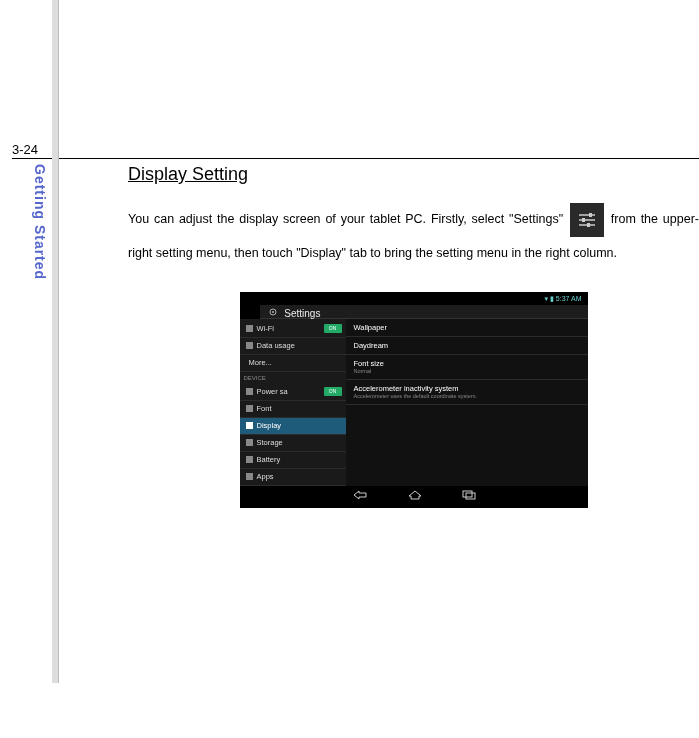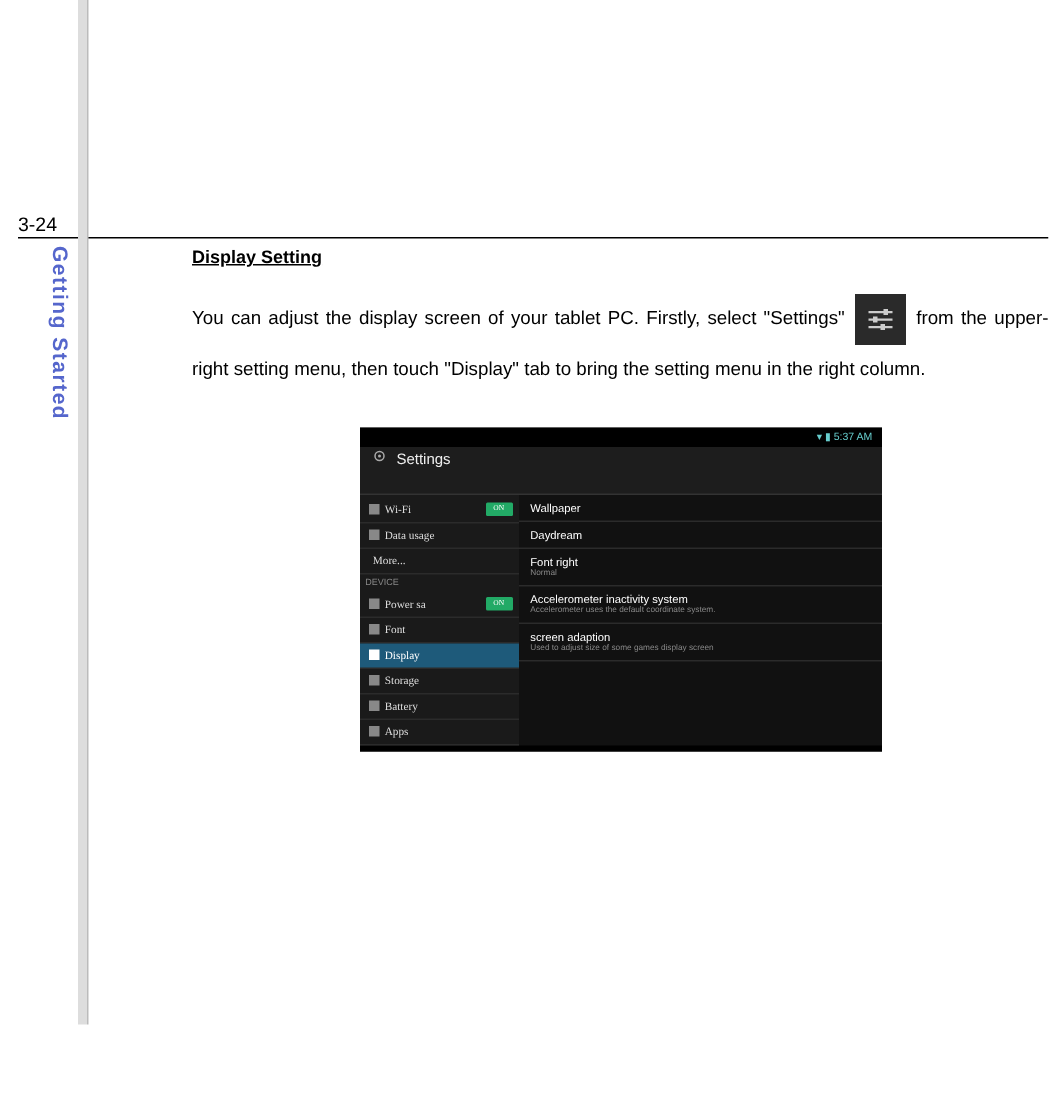--- a/index.html
+++ b/index.html
@@ -54,23 +54,23 @@
     }
     .content {
       position: absolute;
       top: 164px;
       left: 128px;
       right: 0;
       font-size: 12.5px;
       color: #000;
     }
     .heading {
-      font-weight: bold;
+      font-weight: normal;
       text-decoration: underline;
-      font-size: 12px;
+      font-size: 18px;
       margin-bottom: 18px;
     }
     .body-text {
       line-height: 2.6;
       font-size: 12.5px;
       text-align: justify;
     }
     .settings-icon-inline {
       display: inline-block;
       width: 34px;
@@ -98,27 +98,28 @@
     .ss-statusbar {
       height: 13px;
       background: #000;
       text-align: right;
       color: #6cc;
       font-size: 7px;
       padding-right: 6px;
       line-height: 13px;
     }
     .ss-header {
-      height: 32px;
+      height: 14px;
       background: #1d1d1d;
       padding-left: 8px;
       line-height: 18px;
       font-size: 10px;
       color: #eee;
       border-bottom: 1px solid #333;
+      margin-left: 20px;
     }
     .ss-header .gear {
       display: inline-block;
       vertical-align: middle;
       margin-right: 4px;
     }
     .ss-main {
       display: flex;
       height: 167px;
     }
@@ -130,21 +131,20 @@
     .ss-side-item {
       height: 17px;
       line-height: 17px;
       padding-left: 6px;
       font-size: 7.5px;
       color: #ddd;
       border-bottom: 1px solid #2b2b2b;
       display: flex;
       align-items: center;
       gap: 4px;
-      font-family: Liberation Serif, serif;
     }
     .ss-side-item .icon {
       width: 7px; height: 7px;
       display: inline-block;
       background: #888;
     }
     .ss-side-item.selected {
       background: #1e5a7a;
       color: #fff;
     }
@@ -275,30 +275,26 @@
         </div>
       </div>
       <div class="ss-right">
         <div class="ss-opt">
           <div class="t">Wallpaper</div>
         </div>
         <div class="ss-opt">
           <div class="t">Daydream</div>
         </div>
         <div class="ss-opt">
-          <div class="t">Font right</div>
+          <div class="t">Font size</div>
           <div class="s">Normal</div>
         </div>
         <div class="ss-opt">
           <div class="t">Accelerometer inactivity system</div>
           <div class="s">Accelerometer uses the default coordinate system.</div>
-        </div>
-        <div class="ss-opt">
-          <div class="t">screen adaption</div>
-          <div class="s">Used to adjust size of some games display screen</div>
         </div>
       </div>
     </div>
     <div class="ss-navbar">
       <span>
           <svg width="16" height="10">
             <path d="M2 5 L7 1 L7 3 L14 3 L14 7 L7 7 L7 9 Z" fill="none" stroke="#ccc" stroke-width="1"></path>
           </svg>
         </span>
       <span>

